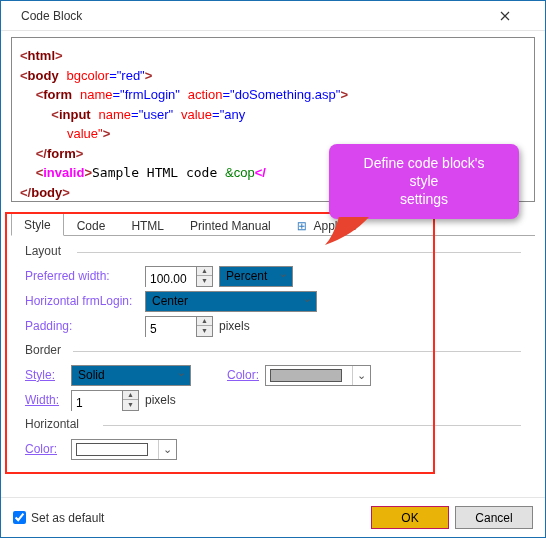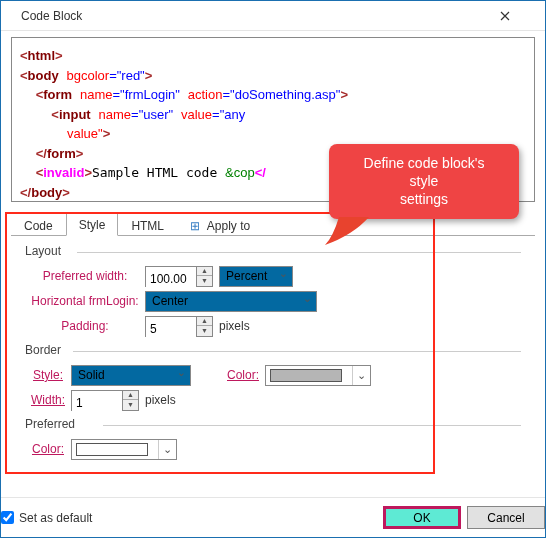--- a/index.html
+++ b/index.html
@@ -22,41 +22,41 @@
 .tab.active { border-color: #aaa; background: #fff; border-bottom: 1px solid #fff; }
 .tab .menuicon { color: #3a7fc4; margin-right: 4px; }
 .highlight-box { position: absolute; border: 2px solid #ff2a1a; pointer-events: none; }
 .panel { padding: 8px 14px 10px 14px; font-size: 12px; color: #333; position: relative; }
 .fieldset { border: none; margin-bottom: 6px; }
 .legend { font-size: 12px; color: #444; padding-bottom: 4px; position: relative; }
 .legend::after { content: ""; position: absolute; left: 52px; right: 0; top: 8px; border-top: 1px solid #ccc; }
 .legend.border::after { left: 48px; }
 .legend.bg::after { left: 78px; }
 .row { display: flex; align-items: center; margin: 3px 0; height: 22px; }
-.row label { width: 120px; font-size: 12px; color: #be185d; text-align: center; }
+.row label { width: 120px; font-size: 12px; color: #8b5cf6; }
 .row.short label { width: 46px; text-decoration: underline; }
 .num { display: inline-flex; border: 1px solid #888; height: 21px; }
 .num input { border: none; width: 50px; padding: 12px 4px; font-size: 12px; outline: none; }
 .num .spinners { display: flex; flex-direction: column; border-left: 1px solid #888; }
 .num .spinners div { width: 15px; height: 10px; background: #eee; display: flex; align-items: center; justify-content: center; font-size: 7px; color: #555; cursor: pointer; }
 .num .spinners div:first-child { border-bottom: 1px solid #aaa; }
 .sel { height: 21px; border: 1px solid #888; background: #0369a1; font-size: 12px; padding: 0 18px 0 6px; appearance: none; position: relative; cursor: pointer; }
 .selwrap { position: relative; display: inline-block; }
 .selwrap::after { content: "⌄"; position: absolute; right: 5px; top: 1px; font-size: 11px; color: #555; pointer-events: none; }
 .unitlabel { margin-left: 6px; font-size: 12px; color: #333; }
 .colorbox { display: inline-flex; align-items: center; border: 1px solid #888; height: 21px; width: 106px; background: #fff; cursor: pointer; }
 .colorbox .swatch { width: 72px; height: 13px; margin-left: 4px; border: 1px solid #555; }
 .colorbox .dd { margin-left: auto; width: 18px; text-align: center; font-size: 11px; color: #555; border-left: 1px solid #ccc; height: 100%; display: flex; align-items: center; justify-content: center; }
-.callout { position: absolute; background: #ef4444; color: #fff; font-size: 14px; text-align: center; border-radius: 8px; padding: 10px 20px; box-shadow: 2px 3px 6px rgba(0,0,0,.35); line-height: 1.3; }
-.footer { display: flex; align-items: center; padding: 8px 0; border-top: 1px solid #e5e5e5; }
+.callout { position: absolute; background: #d946ef; color: #fff; font-size: 14px; text-align: center; border-radius: 8px; padding: 10px 20px; box-shadow: 2px 3px 6px rgba(0,0,0,.35); line-height: 1.3; }
+.footer { display: flex; align-items: center; padding: 8px 12px; border-top: 1px solid #e5e5e5; }
 .footer .chk { display: flex; align-items: center; font-size: 12px; color: #333; }
 .footer .chk input { margin-right: 5px; }
 .footer .spacer { flex: 1; }
 .btn { height: 23px; width: 78px; margin-left: 6px; font-size: 12px; border: 1px solid #858585; background: #e1e1e1; cursor: pointer; }
-.btn.primary { border: 3px solid #be185d; background: #5eead4; }
+.btn.primary { border: 1px solid #be185d; background: #eab308; }
 svg.x-ico { width: 10px; height: 10px; }
 </style>
 </head>
 <body>
 
 <div class="dialog">
   <div class="titlebar">
     <div class="title">Code Block</div>
     <div class="close">
       <svg class="x-ico" viewBox="0 0 10 10">
@@ -72,23 +72,24 @@
     <span class="kw-brk">&lt;</span><span class="kw-tag">input</span> <span class="kw-attr">name</span><span class="kw-eq">=</span><span class="kw-val">"user"</span> <span class="kw-attr">value</span><span class="kw-eq">=</span><span class="kw-val">"any</span>
       <span class="kw-attr">value"</span><span class="kw-brk">&gt;</span>
   <span class="kw-brk">&lt;/</span><span class="kw-tag">form</span><span class="kw-brk">&gt;</span>
   <span class="kw-brk">&lt;</span><span class="kw-inv">invalid</span><span class="kw-brk">&gt;</span>Sample HTML code <span class="kw-ent">&amp;cop</span><span class="kw-inv">&lt;/</span>
 <span class="kw-brk">&lt;/</span><span class="kw-tag">body</span><span class="kw-brk">&gt;</span>
 
 </div>
 
     <div style="position:relative;">
       <div class="tabs" id="tabs">
+          <div class="tab active">Style</div>
           <div class="tab">Code</div>
-          <div class="tab active">Style</div>
           <div class="tab">HTML</div>
+          <div class="tab">Printed Manual</div>
           <div class="tab"><span class="menuicon">⊞</span> Apply to</div>
         </div>
 
       <div class="panel">
         <div class="fieldset">
           <div class="legend">Layout</div>
           <div class="row">
             <label>Preferred width:</label>
             <div class="num">
               <input value="100.00" style="">
@@ -140,21 +141,21 @@
               <div class="spinners">
                   <div>▲</div>
                   <div>▼</div>
                 </div>
             </div>
             <span class="unitlabel">pixels</span>
           </div>
         </div>
 
         <div class="fieldset">
-          <div class="legend bg">Preferred</div>
+          <div class="legend bg">Horizontal</div>
           <div class="row short">
             <label>Color:</label>
             <div class="colorbox">
               <div class="swatch" id="swatch-bg" style="background: rgb(255, 255, 255);"></div>
               <div class="dd">⌄</div>
             </div>
           </div>
         </div>
 
         <div class="highlight-box" style="top:-24px;left:-6px;right:100px;bottom:2px;"></div>

